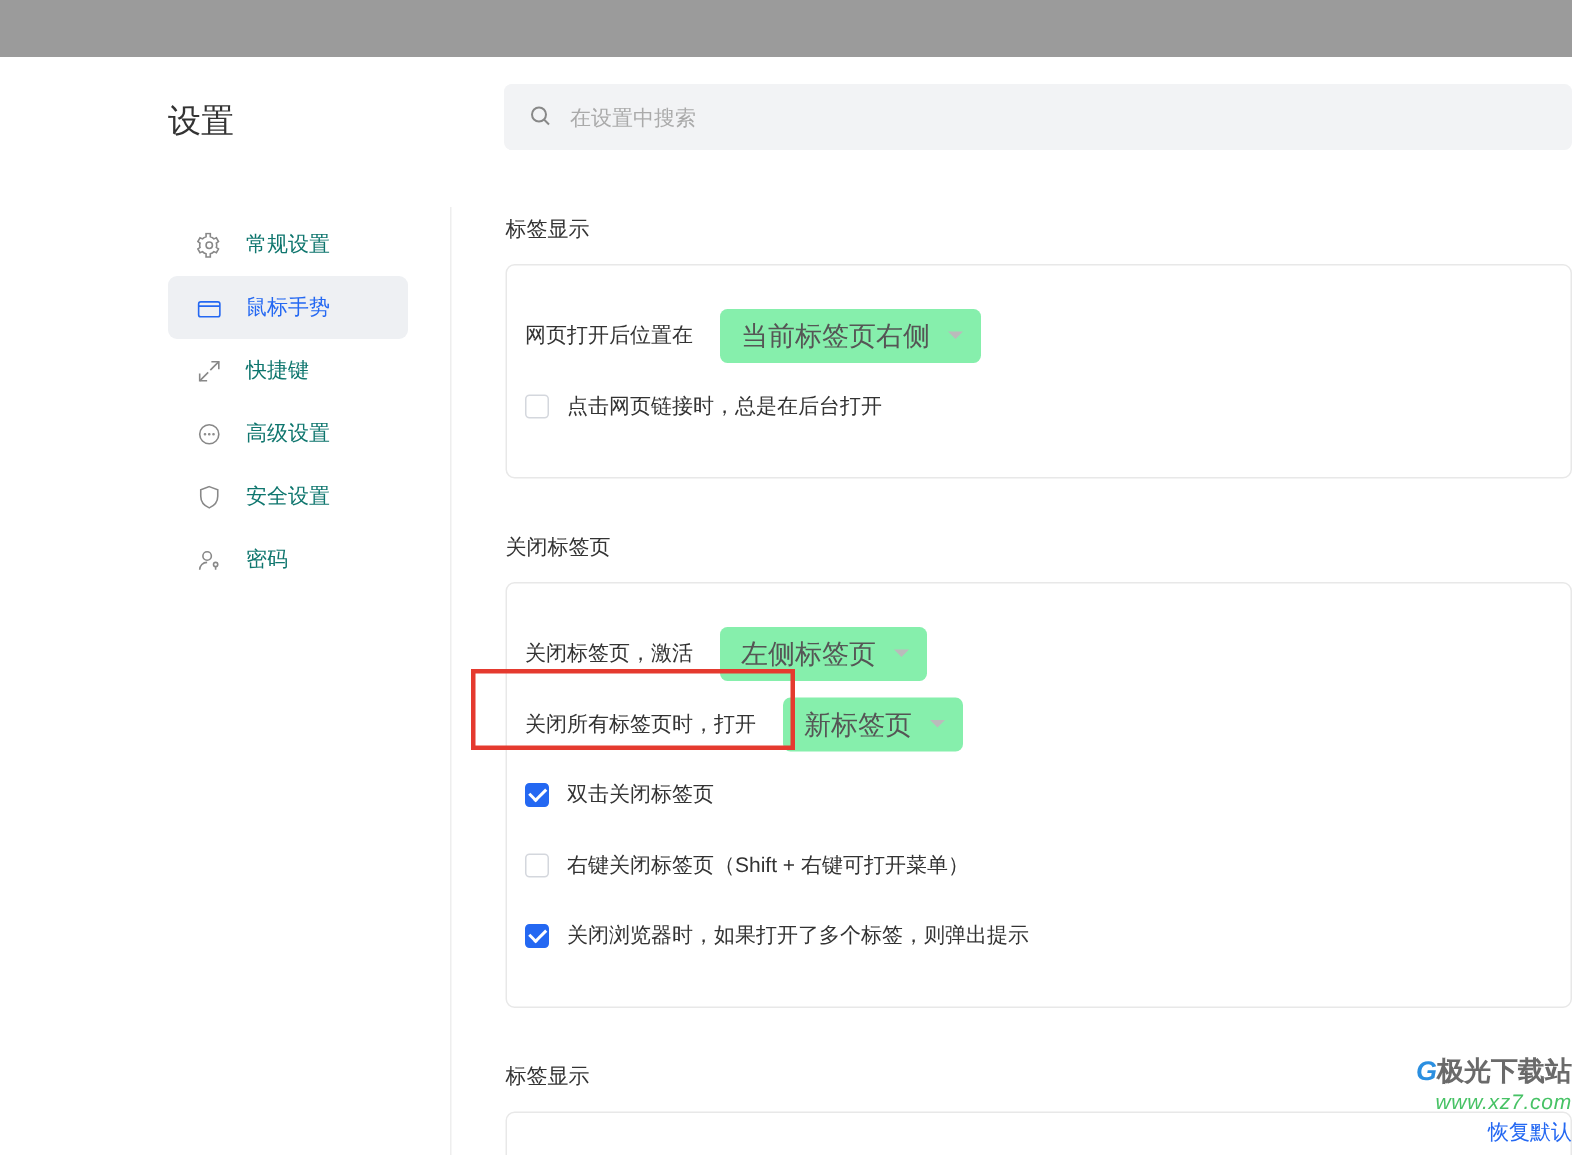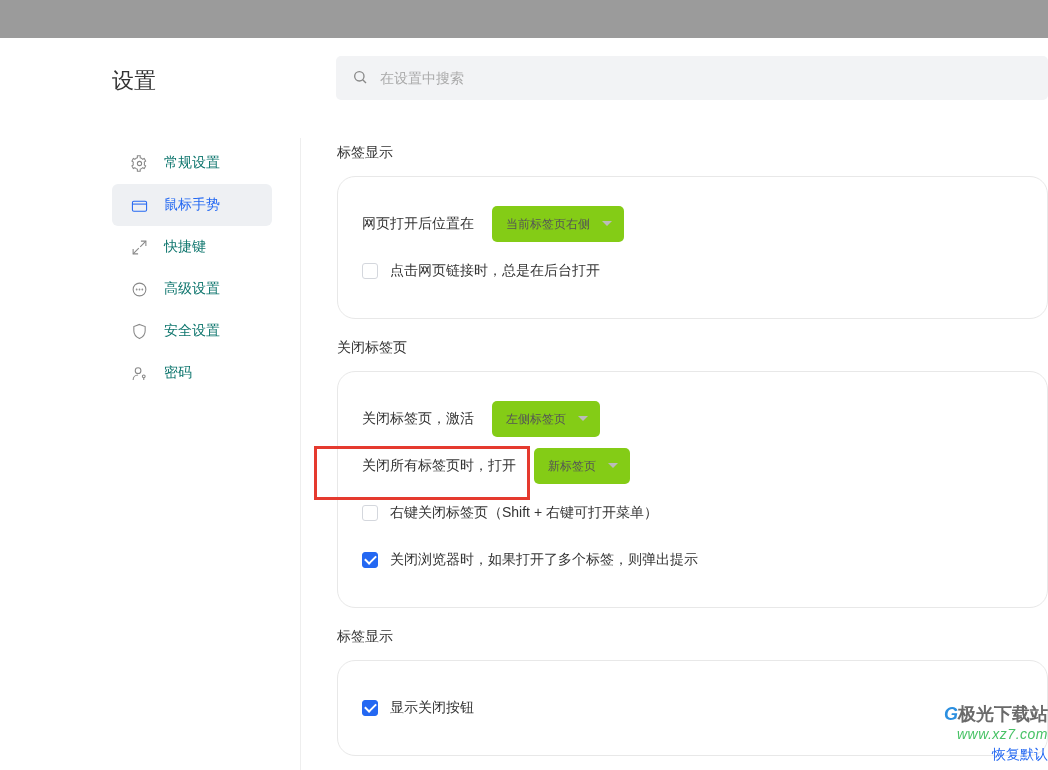--- a/index.html
+++ b/index.html
@@ -93,37 +93,37 @@
       overflow: hidden;
     }
     .section-title {
       font-size: 14px;
       color: #333;
       margin-bottom: 14px;
       margin-top: 6px;
     }
     .section-card {
       border: 1px solid #e8e8e8;
-      border-radius: 18px;
-      padding: 20px 24px;
-      margin-bottom: 20px;
+      border-radius: 6px;
+      padding: 20px 12px;
+      margin-bottom: 37px;
     }
     .row { display: flex; align-items: center; height: 40px; margin: 7px 0; }
     .row-label { font-size: 14px; color: #333; margin-right: 18px; }
     .select {
-      background: #84cc16;
+      background: #86efac;
       height: 36px;
       padding: 0 34px 0 14px;
       border-radius: 5px;
       display: inline-flex;
       align-items: center;
       color: #555;
       position: relative;
       cursor: pointer;
-      font-size: 12px;
+      font-size: 18px;
     }
     .select::after {
       content: "";
       position: absolute;
       right: 12px;
       top: 15px;
       border: 5px solid transparent;
       border-top-color: #bbb;
     }
     .chk {
@@ -286,20 +286,24 @@
       <div class="section-card">
         <div class="row">
           <span class="row-label">关闭标签页，激活</span>
           <span class="select">左侧标签页</span>
         </div>
         <div class="row">
           <span class="row-label">关闭所有标签页时，打开</span>
           <span class="select">新标签页</span>
         </div>
         <div class="row">
+          <span class="chk checked"></span>
+          <span class="chk-label">双击关闭标签页</span>
+        </div>
+        <div class="row">
           <span class="chk"></span>
           <span class="chk-label">右键关闭标签页（Shift + 右键可打开菜单）</span>
         </div>
         <div class="row">
           <span class="chk checked"></span>
           <span class="chk-label">关闭浏览器时，如果打开了多个标签，则弹出提示</span>
         </div>
       </div>
 
       <div class="section-title">标签显示</div>

